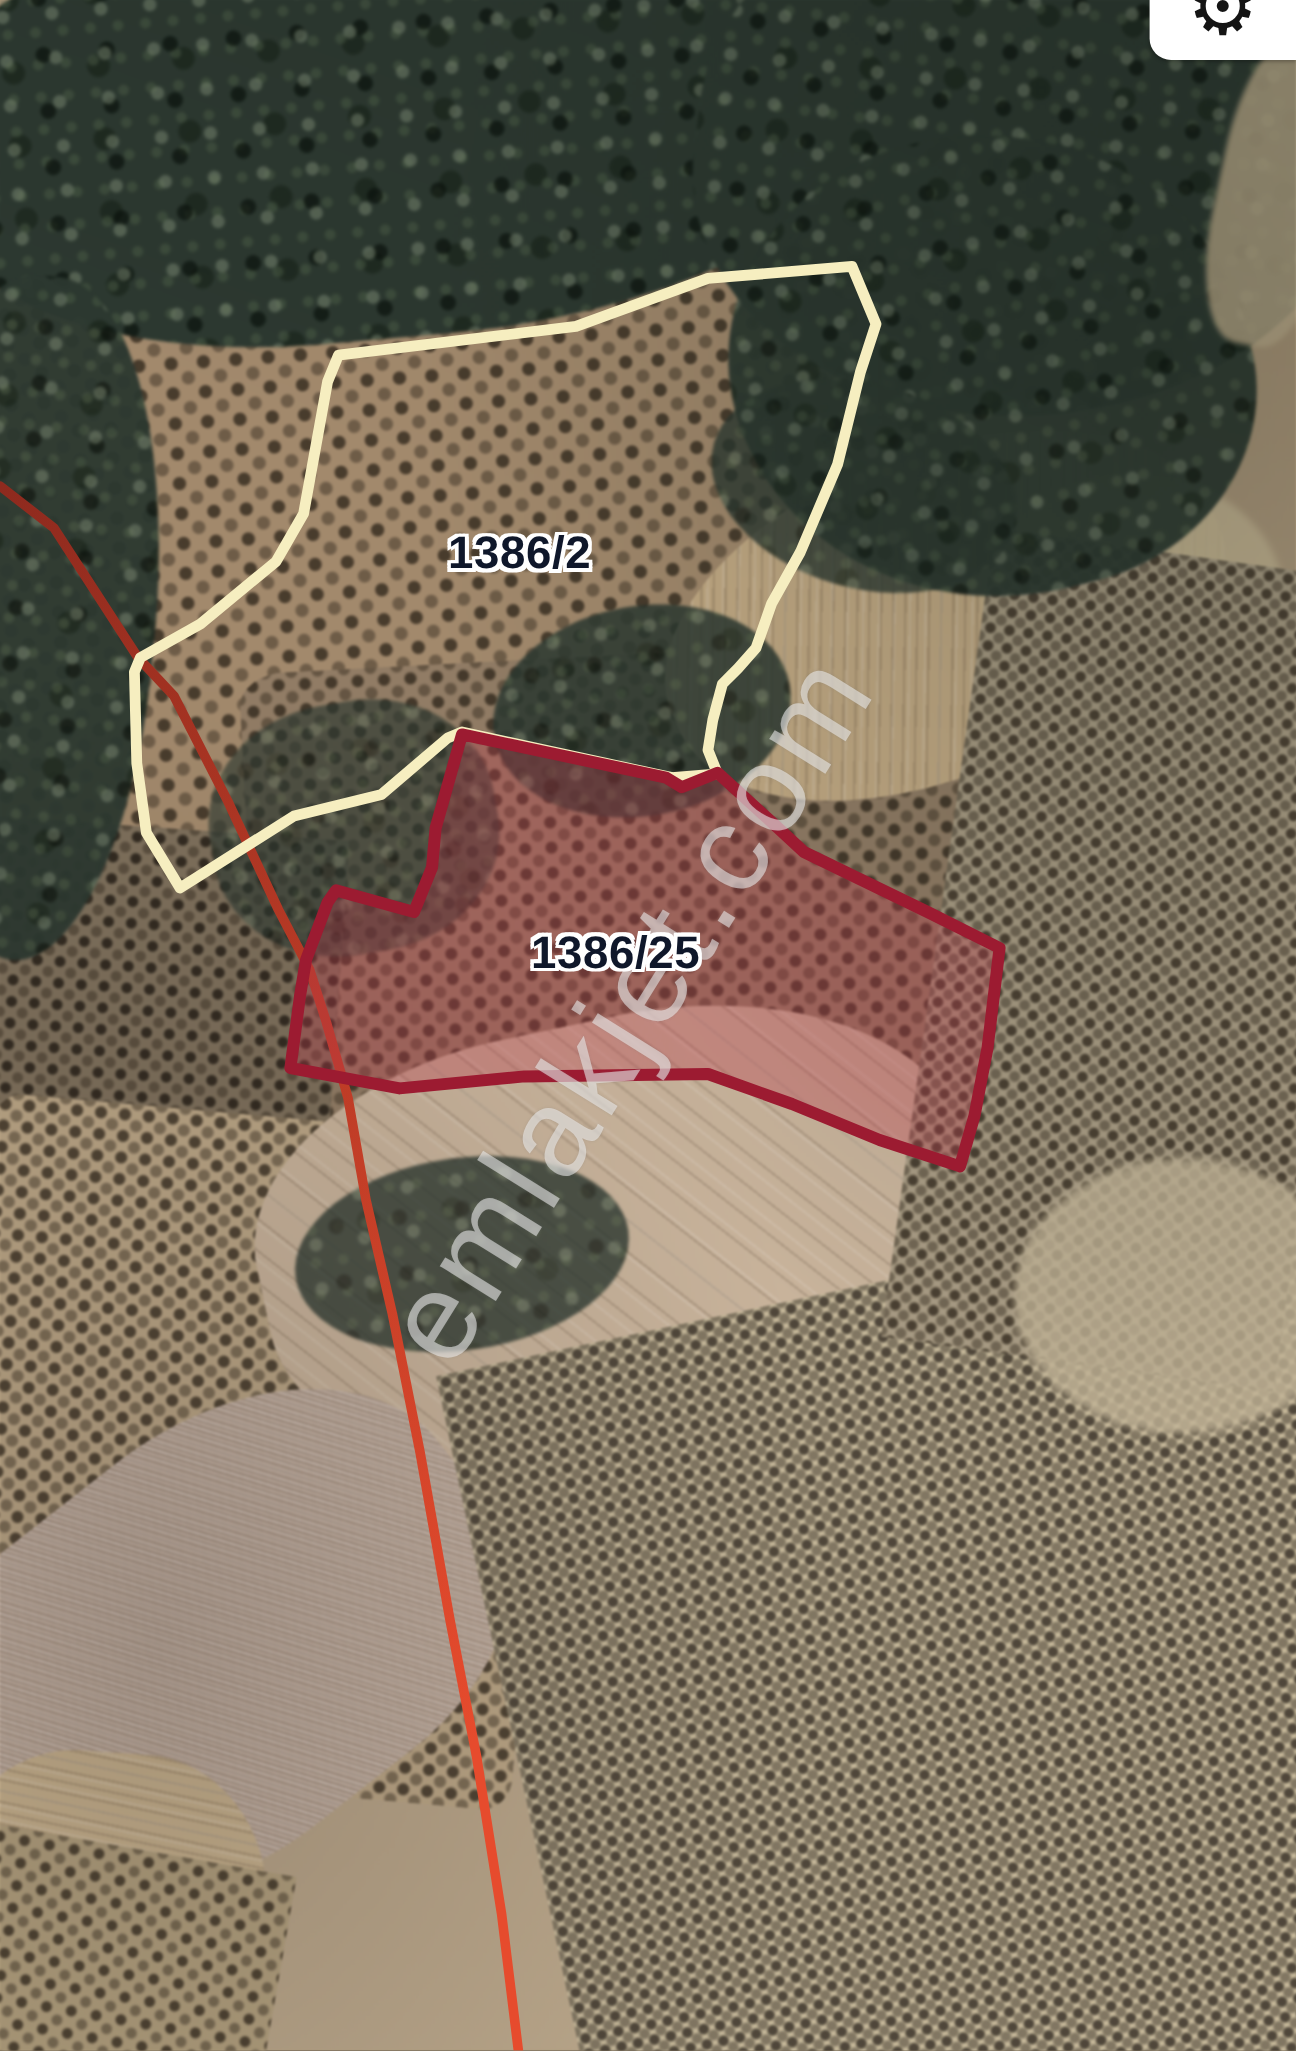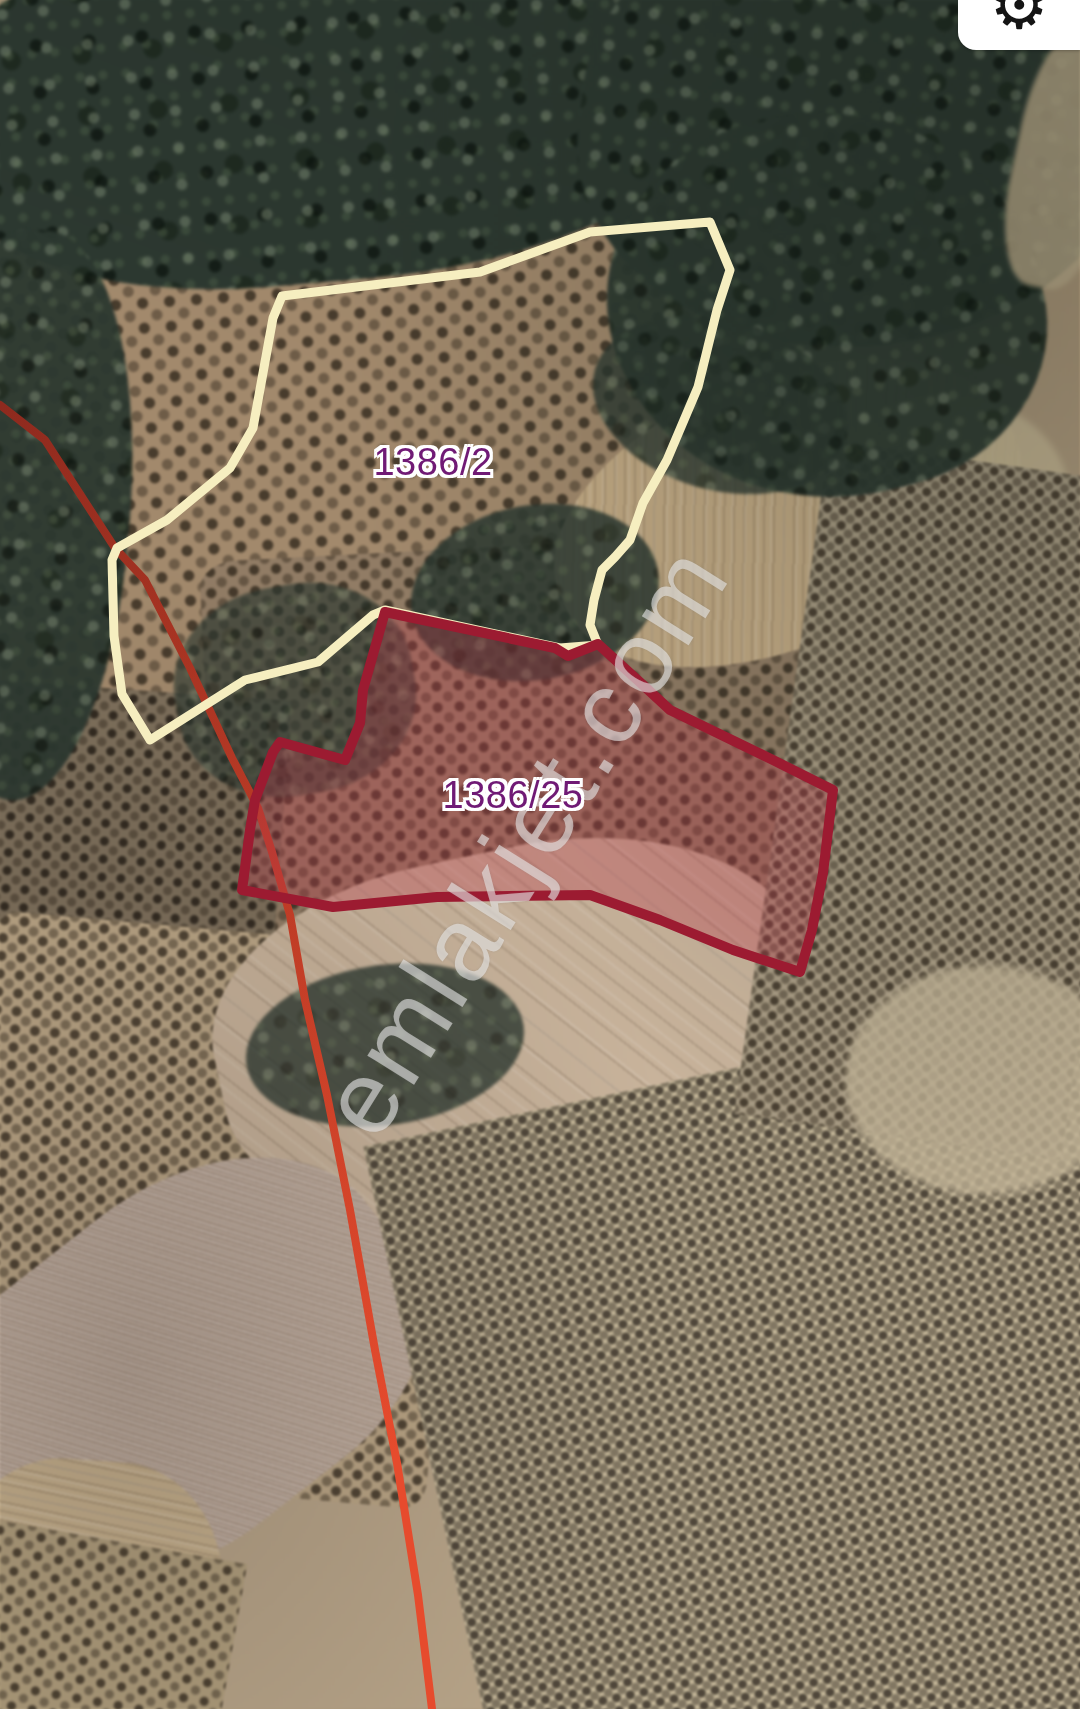--- a/index.html
+++ b/index.html
@@ -41,21 +41,21 @@
     inset:0;
     background:
       radial-gradient(ellipse at 12% 80%, rgba(55,45,38,.22), transparent 42%),
       radial-gradient(ellipse at 88% 18%, rgba(22,32,24,.22), transparent 45%),
       linear-gradient(200deg, rgba(0,0,0,.07), transparent 32%);
   }
   
   .overlay-svg{position:absolute;left:0;top:0;}
   .parcel-label{
     position:absolute;transform:translate(-50%,-50%);
-    font-weight:400;font-size:38px;letter-spacing:.5px;color:#701a75;white-space:nowrap;
+    font-weight:700;font-size:38px;letter-spacing:.5px;color:#0f172a;white-space:nowrap;
     text-shadow:-3px -3px 0 #fff,3px -3px 0 #fff,-3px 3px 0 #fff,3px 3px 0 #fff,
                 -3px 0 0 #fff,3px 0 0 #fff,0 -3px 0 #fff,0 3px 0 #fff;
   }
   .label-a{left:433px;top:462px;}
   .label-b{left:513px;top:795px;}
   .watermark{
     position:absolute;left:525px;top:840px;
     transform:translate(-50%,-50%) rotate(-58deg);
     font-size:104px;letter-spacing:5px;font-weight:400;white-space:nowrap;
     color:rgba(242,242,242,.55);text-shadow:0 0 2px rgba(120,120,120,.25);

